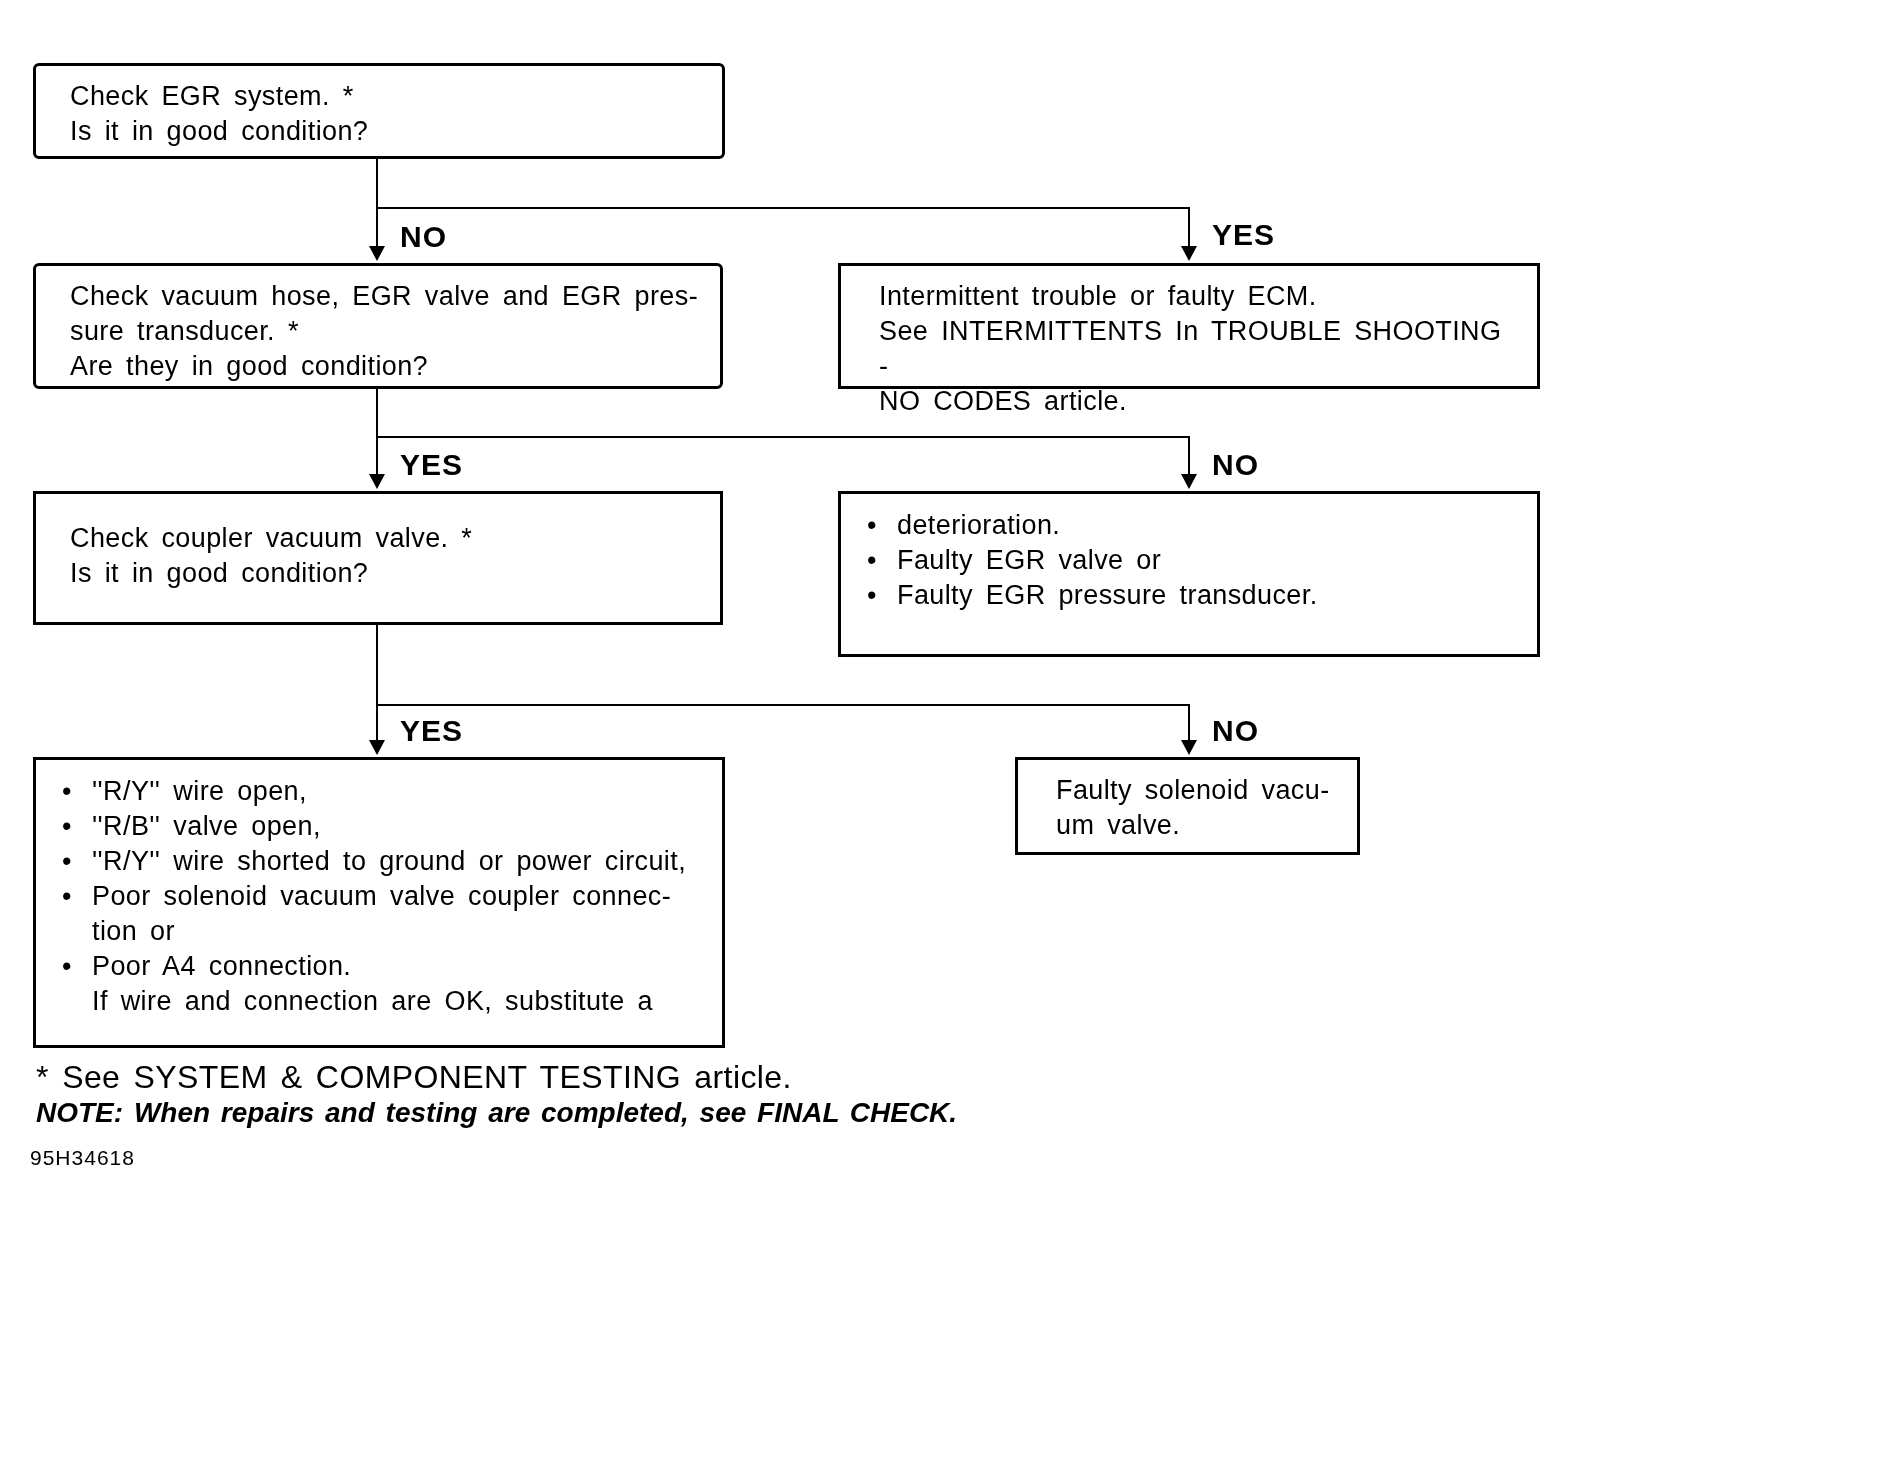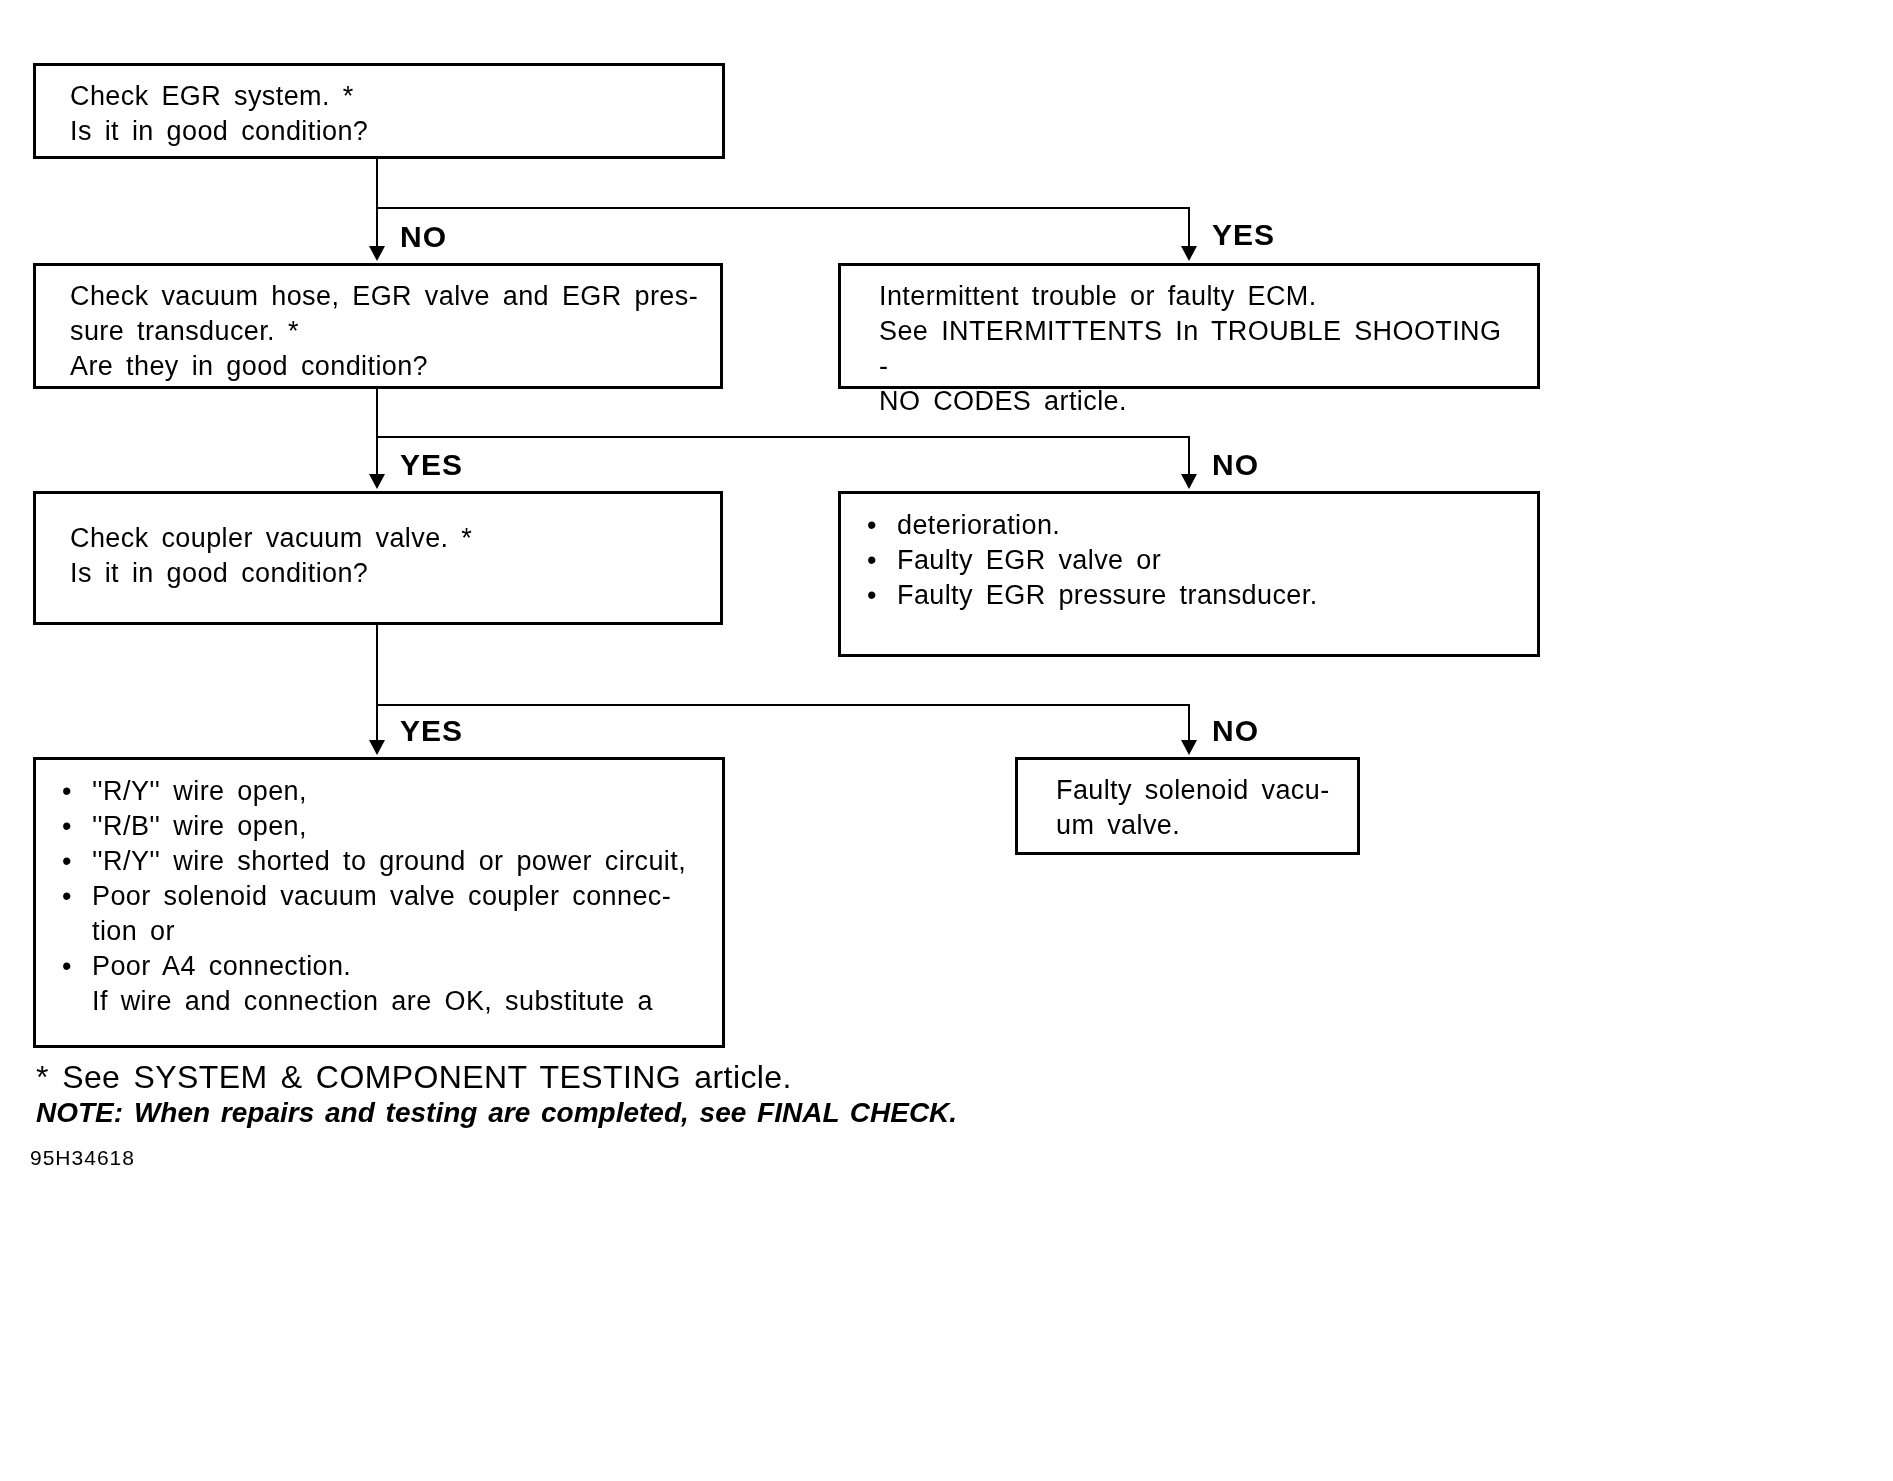--- a/index.html
+++ b/index.html
@@ -21,21 +21,21 @@
     border: 3px solid #000000;
     background: #ffffff;
     box-sizing: border-box;
   }
   .box-text {
     font-size: 27px;
     line-height: 35px;
     word-spacing: 5px;
     letter-spacing: 0.4px;
   }
-  .pad-std    { padding: 13px 18px 0 34px; }
+  .pad-std    { padding: 13px 18px 0 34px; border-radius: 6px; }
   .pad-deep   { padding: 27px 18px 0 34px; }
   .pad-right  { padding: 13px 14px 16px 38px; }
   .pad-bullet { padding: 14px 14px 0 26px; }
   .bullet-item {
     display: flex;
     align-items: flex-start;
   }
   .bullet-marker {
     width: 30px;
     flex: 0 0 30px;
@@ -153,21 +153,21 @@
   <div class="node box-text pad-bullet" style="left:33px; top:757px; width:692px; height:291px;">
       <div class="bullet-item">
         <div class="bullet-marker">•</div>
         <div class="bullet-lines">
           <div>''R/Y'' wire open,</div>
         </div>
       </div>
       <div class="bullet-item">
         <div class="bullet-marker">•</div>
         <div class="bullet-lines">
-          <div>''R/B'' wire open,</div>
+          <div>''R/B'' valve open,</div>
         </div>
       </div>
       <div class="bullet-item">
         <div class="bullet-marker">•</div>
         <div class="bullet-lines">
           <div>''R/Y'' wire shorted to ground or power circuit,</div>
         </div>
       </div>
       <div class="bullet-item">
         <div class="bullet-marker">•</div>

